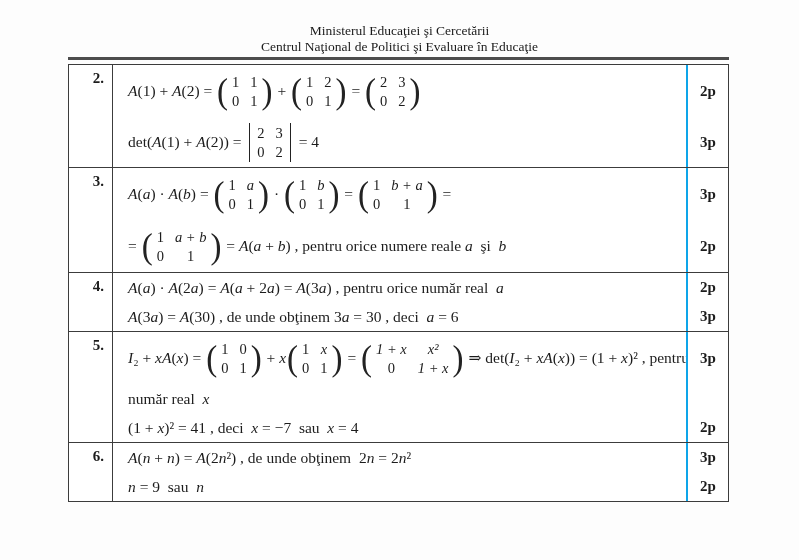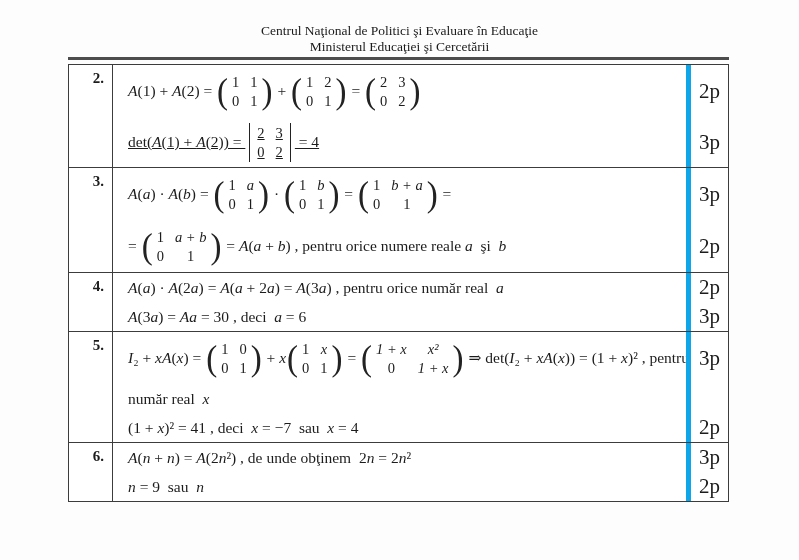--- a/index.html
+++ b/index.html
@@ -27,25 +27,25 @@
     grid-column:1;border-right:1px solid #3c3c3c;
     font-weight:bold;font-size:15px;text-align:right;
     padding:5px 8px 0 0;
   }
   .cline{
     grid-column:2;display:flex;align-items:center;
     padding:2px 4px 2px 15px;font-size:15.5px;
     min-height:25px;white-space:pre;overflow:hidden;
   }
   .cline.tall{min-height:48px;}
-  .cline.mid{min-height:46px;text-decoration:underline;}
+  .cline.mid{min-height:46px;}
   .pts{
-    grid-column:3;border-left:5px solid #0ea5e9;
+    grid-column:3;border-left:2px solid #0ea5e9;
     display:flex;align-items:center;justify-content:center;
-    font-weight:normal;font-size:21px;
+    font-weight:bold;font-size:15px;
   }
   .seg{white-space:pre;}
   .v{font-style:italic;}
   .mat{display:inline-flex;align-items:center;margin:0 1px;}
   .par{
     font-size:33px;line-height:1;font-weight:400;
     transform:scaleY(1.08);color:#222;
   }
   .mcells{
     display:inline-grid;grid-template-columns:auto auto;
@@ -60,22 +60,22 @@
     justify-items:center;
     border-left:1.5px solid #222;border-right:1.5px solid #222;
   }
   .mc{white-space:pre;}
 </style>
 </head>
 <body>
 
 <div class="page">
   <div class="hdr">
+    <div>Ministerul Educaţiei şi Cercetării</div>
     <div>Centrul Naţional de Politici şi Evaluare în Educaţie</div>
-    <div>Ministerul Educaţiei şi Cercetării</div>
   </div>
   <div class="rule"></div>
   <div class="table" id="tbody">
       <div class="trow" style="grid-template-rows: repeat(2, auto);">
         <div class="num" style="grid-row: 1 / span 2;">2.</div>
         <div class="cline tall" style="grid-area: 1 / 2;"><span class="seg v">A</span><span class="seg">(1) + </span><span class="seg v">A</span><span class="seg">(2) = </span><span class="mat"><span class="par">(</span><span class="mcells"><span class="mc">1</span><span class="mc">1</span><span class="mc">0</span><span class="mc">1</span></span><span class="par">)</span></span><span class="seg"> + </span><span class="mat"><span class="par">(</span><span class="mcells"><span class="mc">1</span><span class="mc">2</span><span class="mc">0</span><span class="mc">1</span></span><span class="par">)</span></span><span class="seg"> = </span><span class="mat"><span class="par">(</span><span class="mcells"><span class="mc">2</span><span class="mc">3</span><span class="mc">0</span><span class="mc">2</span></span><span class="par">)</span></span></div>
         <div class="pts" style="grid-area: 1 / 3;">2p</div>
         <div class="cline mid" style="grid-area: 2 / 2;"><span class="seg">det(</span><span class="seg v">A</span><span class="seg">(1) + </span><span class="seg v">A</span><span class="seg">(2)) = </span><span class="det"><span class="mc">2</span><span class="mc">3</span><span class="mc">0</span><span class="mc">2</span></span><span class="seg"> = 4</span></div>
         <div class="pts" style="grid-area: 2 / 3;">3p</div>
       </div>
@@ -83,21 +83,21 @@
         <div class="num" style="grid-row: 1 / span 2;">3.</div>
         <div class="cline tall" style="grid-area: 1 / 2;"><span class="seg v">A</span><span class="seg">(</span><span class="seg v">a</span><span class="seg">) · </span><span class="seg v">A</span><span class="seg">(</span><span class="seg v">b</span><span class="seg">) = </span><span class="mat"><span class="par">(</span><span class="mcells"><span class="mc">1</span><span class="mc v">a</span><span class="mc">0</span><span class="mc">1</span></span><span class="par">)</span></span><span class="seg"> · </span><span class="mat"><span class="par">(</span><span class="mcells"><span class="mc">1</span><span class="mc v">b</span><span class="mc">0</span><span class="mc">1</span></span><span class="par">)</span></span><span class="seg"> = </span><span class="mat"><span class="par">(</span><span class="mcells"><span class="mc">1</span><span class="mc v">b + a</span><span class="mc">0</span><span class="mc">1</span></span><span class="par">)</span></span><span class="seg"> =</span></div>
         <div class="pts" style="grid-area: 1 / 3;">3p</div>
         <div class="cline tall" style="grid-area: 2 / 2;"><span class="seg">= </span><span class="mat"><span class="par">(</span><span class="mcells"><span class="mc">1</span><span class="mc v">a + b</span><span class="mc">0</span><span class="mc">1</span></span><span class="par">)</span></span><span class="seg"> = </span><span class="seg v">A</span><span class="seg">(</span><span class="seg v">a</span><span class="seg"> + </span><span class="seg v">b</span><span class="seg">) , pentru orice numere reale </span><span class="seg v">a</span><span class="seg">  şi  </span><span class="seg v">b</span></div>
         <div class="pts" style="grid-area: 2 / 3;">2p</div>
       </div>
       <div class="trow" style="grid-template-rows: repeat(2, auto);">
         <div class="num" style="grid-row: 1 / span 2;">4.</div>
         <div class="cline" style="grid-area: 1 / 2;"><span class="seg v">A</span><span class="seg">(</span><span class="seg v">a</span><span class="seg">) · </span><span class="seg v">A</span><span class="seg">(2</span><span class="seg v">a</span><span class="seg">) = </span><span class="seg v">A</span><span class="seg">(</span><span class="seg v">a</span><span class="seg"> + 2</span><span class="seg v">a</span><span class="seg">) = </span><span class="seg v">A</span><span class="seg">(3</span><span class="seg v">a</span><span class="seg">) , pentru orice număr real  </span><span class="seg v">a</span></div>
         <div class="pts" style="grid-area: 1 / 3;">2p</div>
-        <div class="cline" style="grid-area: 2 / 2;"><span class="seg v">A</span><span class="seg">(3</span><span class="seg v">a</span><span class="seg">) = </span><span class="seg v">A</span><span class="seg v">a</span><span class="seg"> = 30 , deci  </span><span class="seg v">a</span><span class="seg"> = 6</span></div>
+        <div class="cline" style="grid-area: 2 / 2;"><span class="seg v">A</span><span class="seg">(3</span><span class="seg v">a</span><span class="seg">) = </span><span class="seg v">A</span><span class="seg">(30) , de unde obţinem 3</span><span class="seg v">a</span><span class="seg"> = 30 , deci  </span><span class="seg v">a</span><span class="seg"> = 6</span></div>
         <div class="pts" style="grid-area: 2 / 3;">3p</div>
       </div>
       <div class="trow" style="grid-template-rows: repeat(3, auto);">
         <div class="num" style="grid-row: 1 / span 3;">5.</div>
         <div class="cline tall" style="grid-area: 1 / 2;"><span class="seg v">I</span><span class="seg">₂ + </span><span class="seg v">xA</span><span class="seg">(</span><span class="seg v">x</span><span class="seg">) = </span><span class="mat"><span class="par">(</span><span class="mcells"><span class="mc">1</span><span class="mc">0</span><span class="mc">0</span><span class="mc">1</span></span><span class="par">)</span></span><span class="seg"> + </span><span class="seg v">x</span><span class="mat"><span class="par">(</span><span class="mcells"><span class="mc">1</span><span class="mc v">x</span><span class="mc">0</span><span class="mc">1</span></span><span class="par">)</span></span><span class="seg"> = </span><span class="mat"><span class="par">(</span><span class="mcells"><span class="mc v">1 + x</span><span class="mc v">x²</span><span class="mc">0</span><span class="mc v">1 + x</span></span><span class="par">)</span></span><span class="seg"> ⇒ det(</span><span class="seg v">I</span><span class="seg">₂ + </span><span class="seg v">xA</span><span class="seg">(</span><span class="seg v">x</span><span class="seg">)) = (1 + </span><span class="seg v">x</span><span class="seg">)² , pentru orice</span></div>
         <div class="pts" style="grid-area: 1 / 3;">3p</div>
         <div class="cline" style="grid-area: 2 / 2; text-align: right;"><span class="seg">număr real  </span><span class="seg v">x</span></div>
         <div class="pts" style="grid-area: 2 / 3;"></div>
         <div class="cline" style="grid-area: 3 / 2;"><span class="seg">(1 + </span><span class="seg v">x</span><span class="seg">)² = 41 , deci  </span><span class="seg v">x</span><span class="seg"> = −7  sau  </span><span class="seg v">x</span><span class="seg"> = 4</span></div>
         <div class="pts" style="grid-area: 3 / 3;">2p</div>

